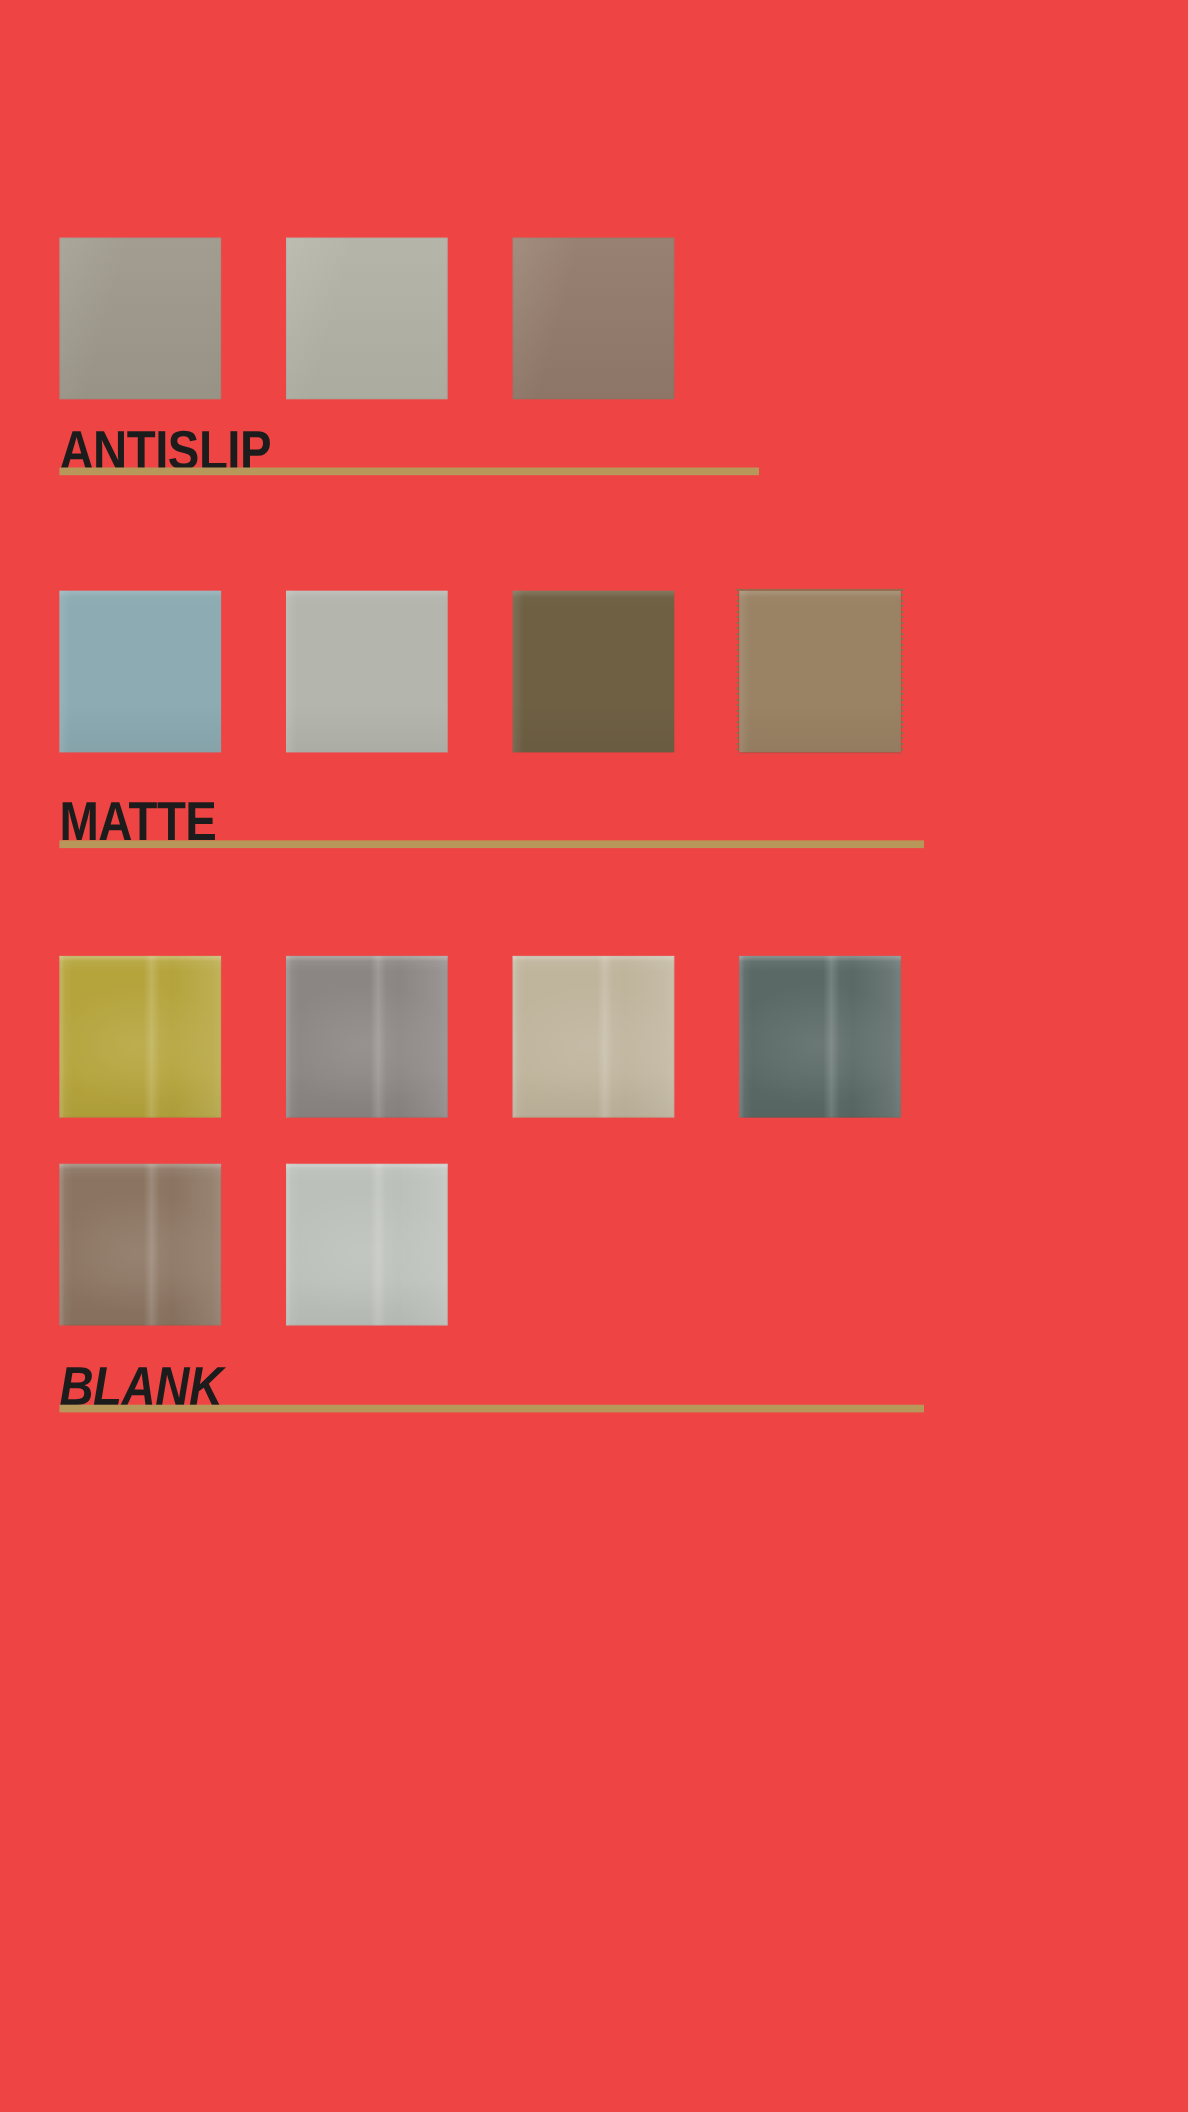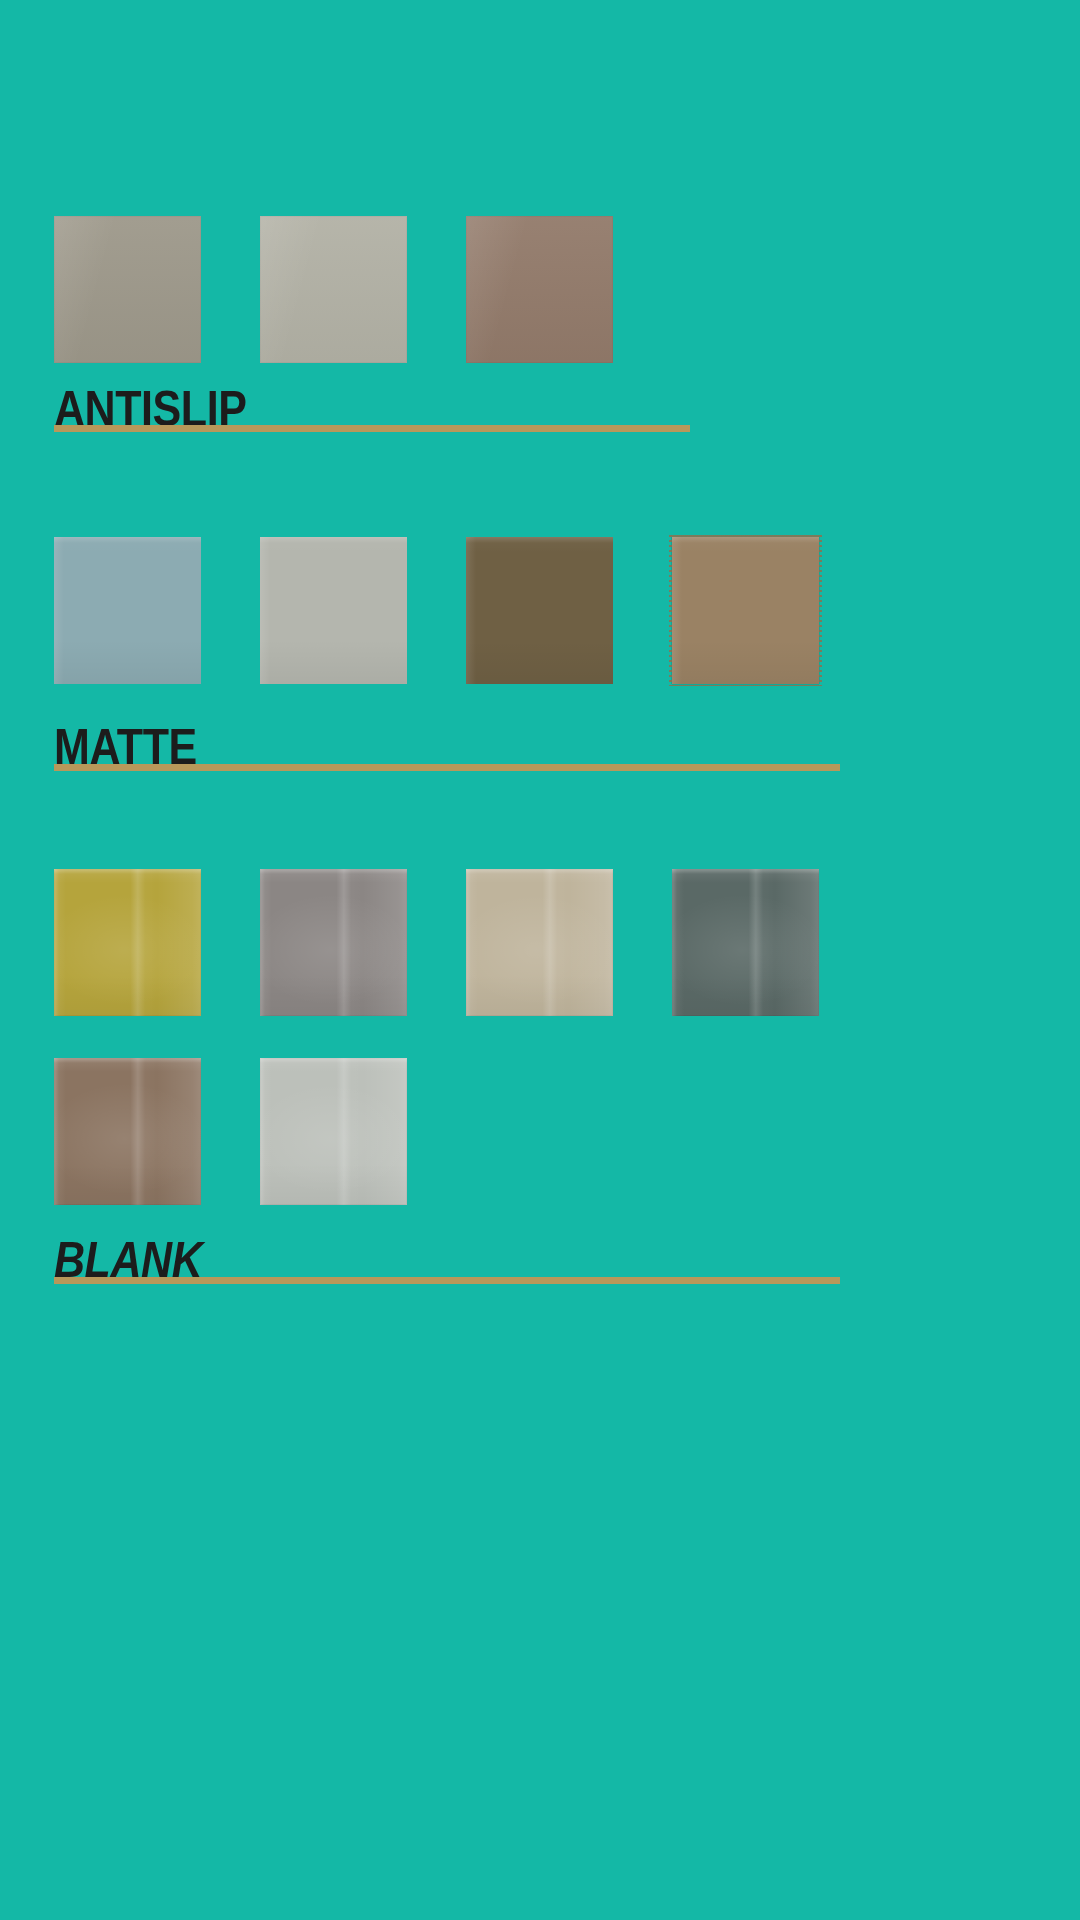--- a/index.html
+++ b/index.html
@@ -154,21 +154,21 @@
   .rule {
     position: absolute;
     left: 54px;
     height: 7px;
     background: #b8985a;
   }
 </style>
 </head>
 <body>
 
-<div class="page" style="background: #14b8a6; padding-left: 12px;">
+<div class="page" style="background: #ef4444; padding-left: 12px;">
 
   <div class="section" style="top:0;height:540px;">
     <div class="tile-row" style="top:216px;">
       <div class="tile antislip" style="background: rgb(157, 152, 138);"></div>
       <div class="tile antislip" style="background: rgb(178, 177, 165);"></div>
       <div class="tile antislip" style="background: rgb(146, 122, 106);"></div>
     </div>
     <div class="section-label" style="top: 384px; color: rgb(28, 28, 28);">ANTISLIP</div>
     <div class="rule" style="top: 425px; width: 636px; background: rgb(184, 152, 90);"></div>
   </div>

